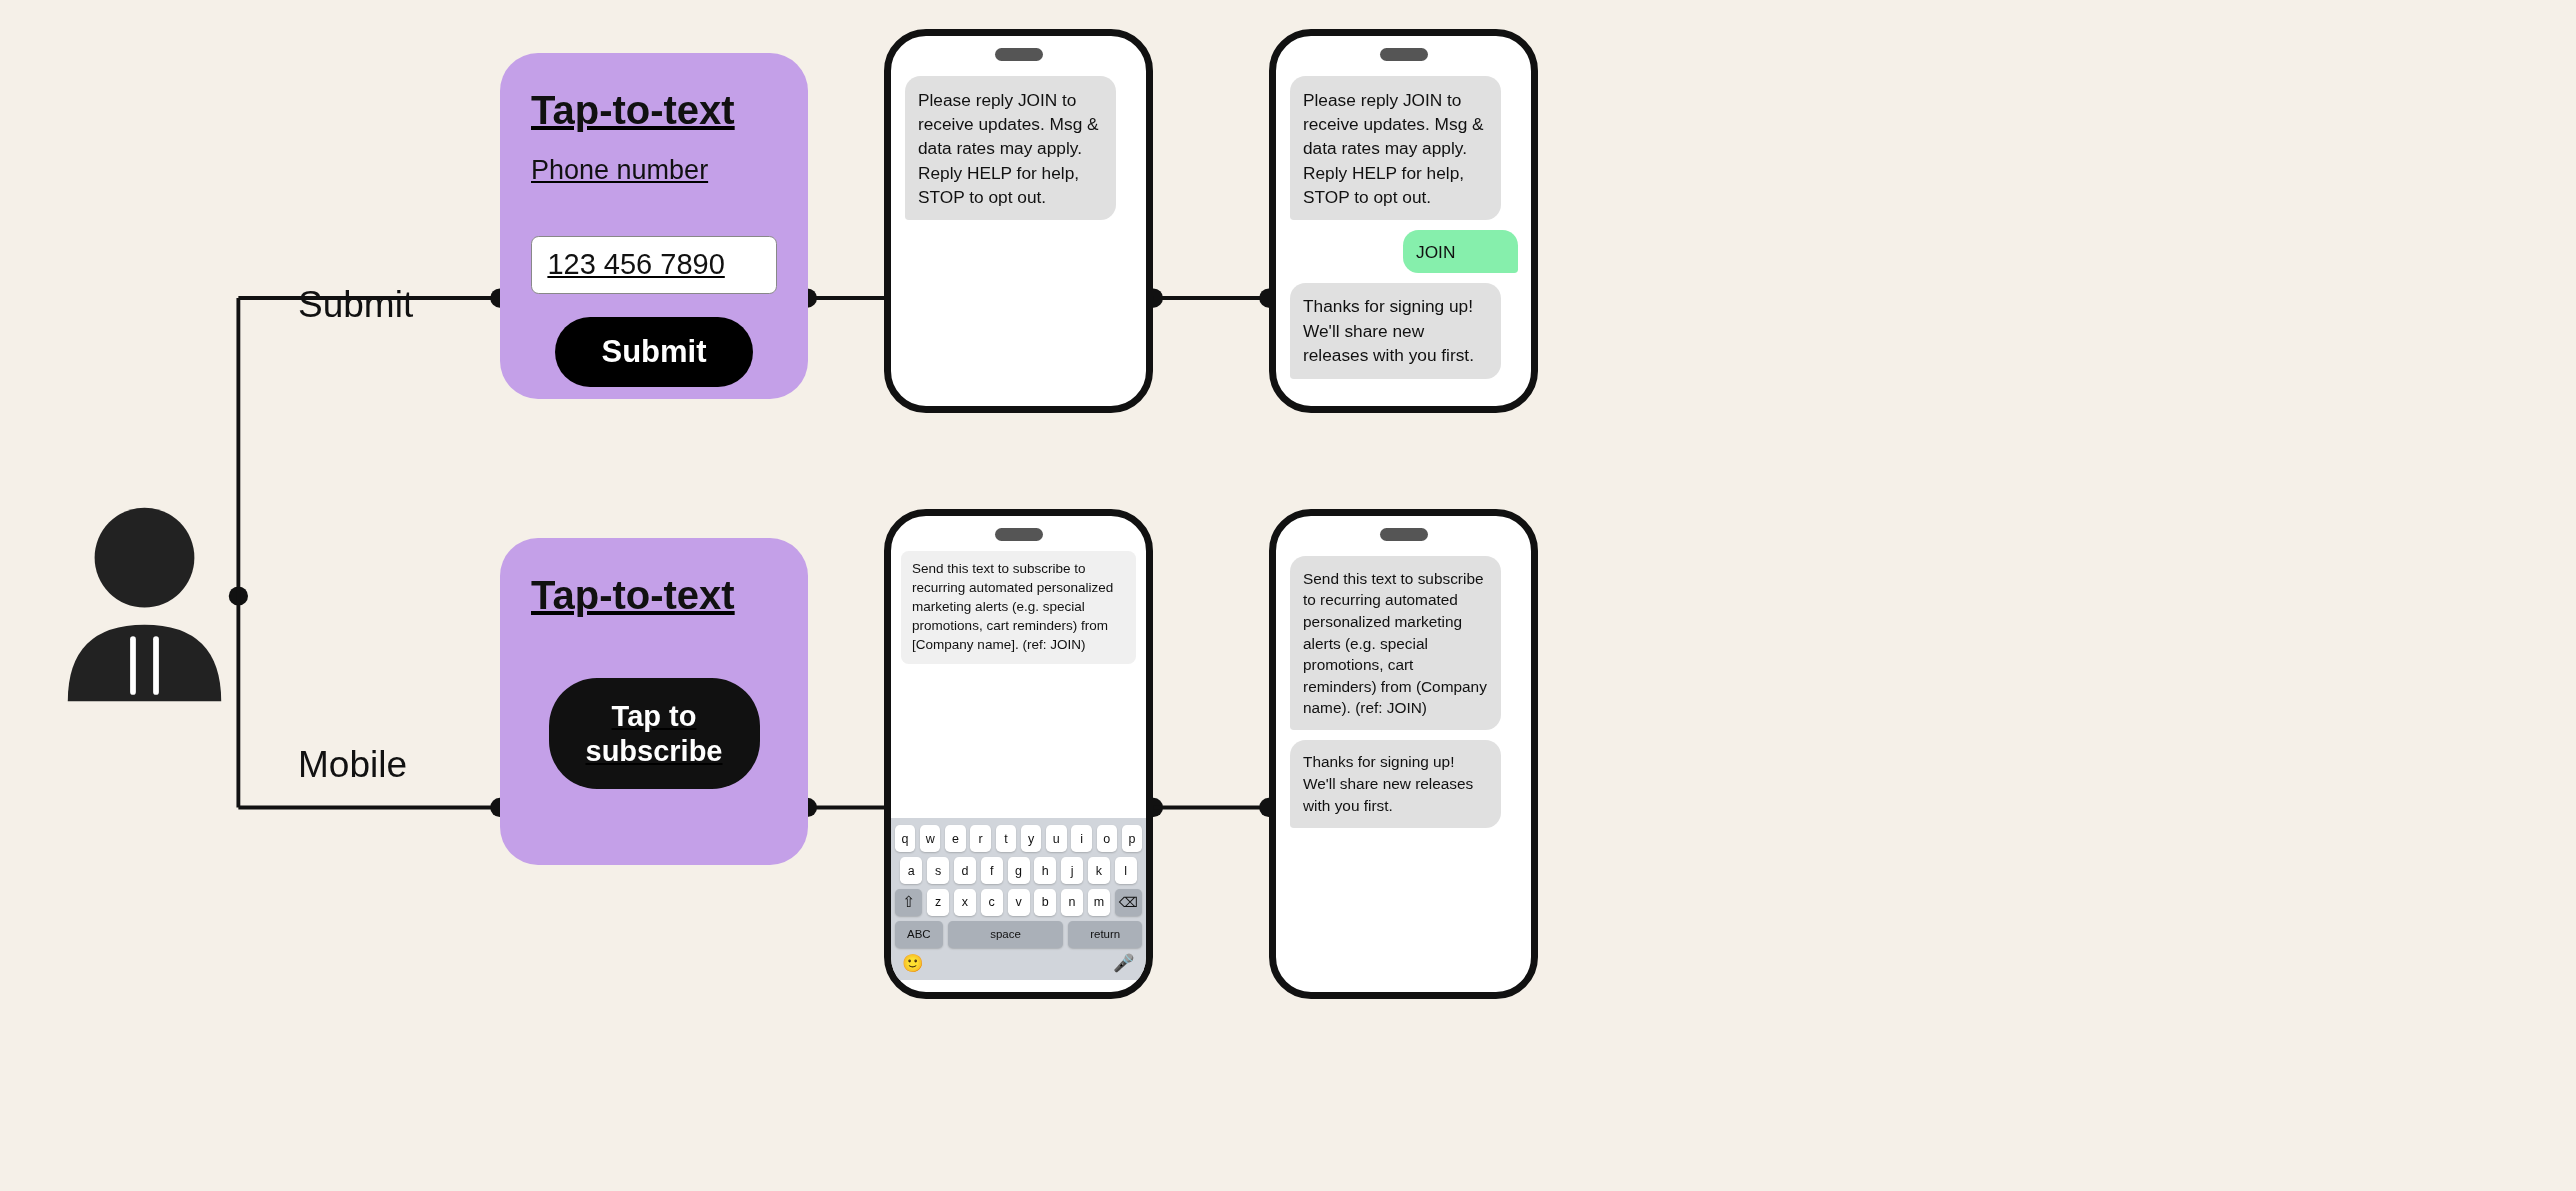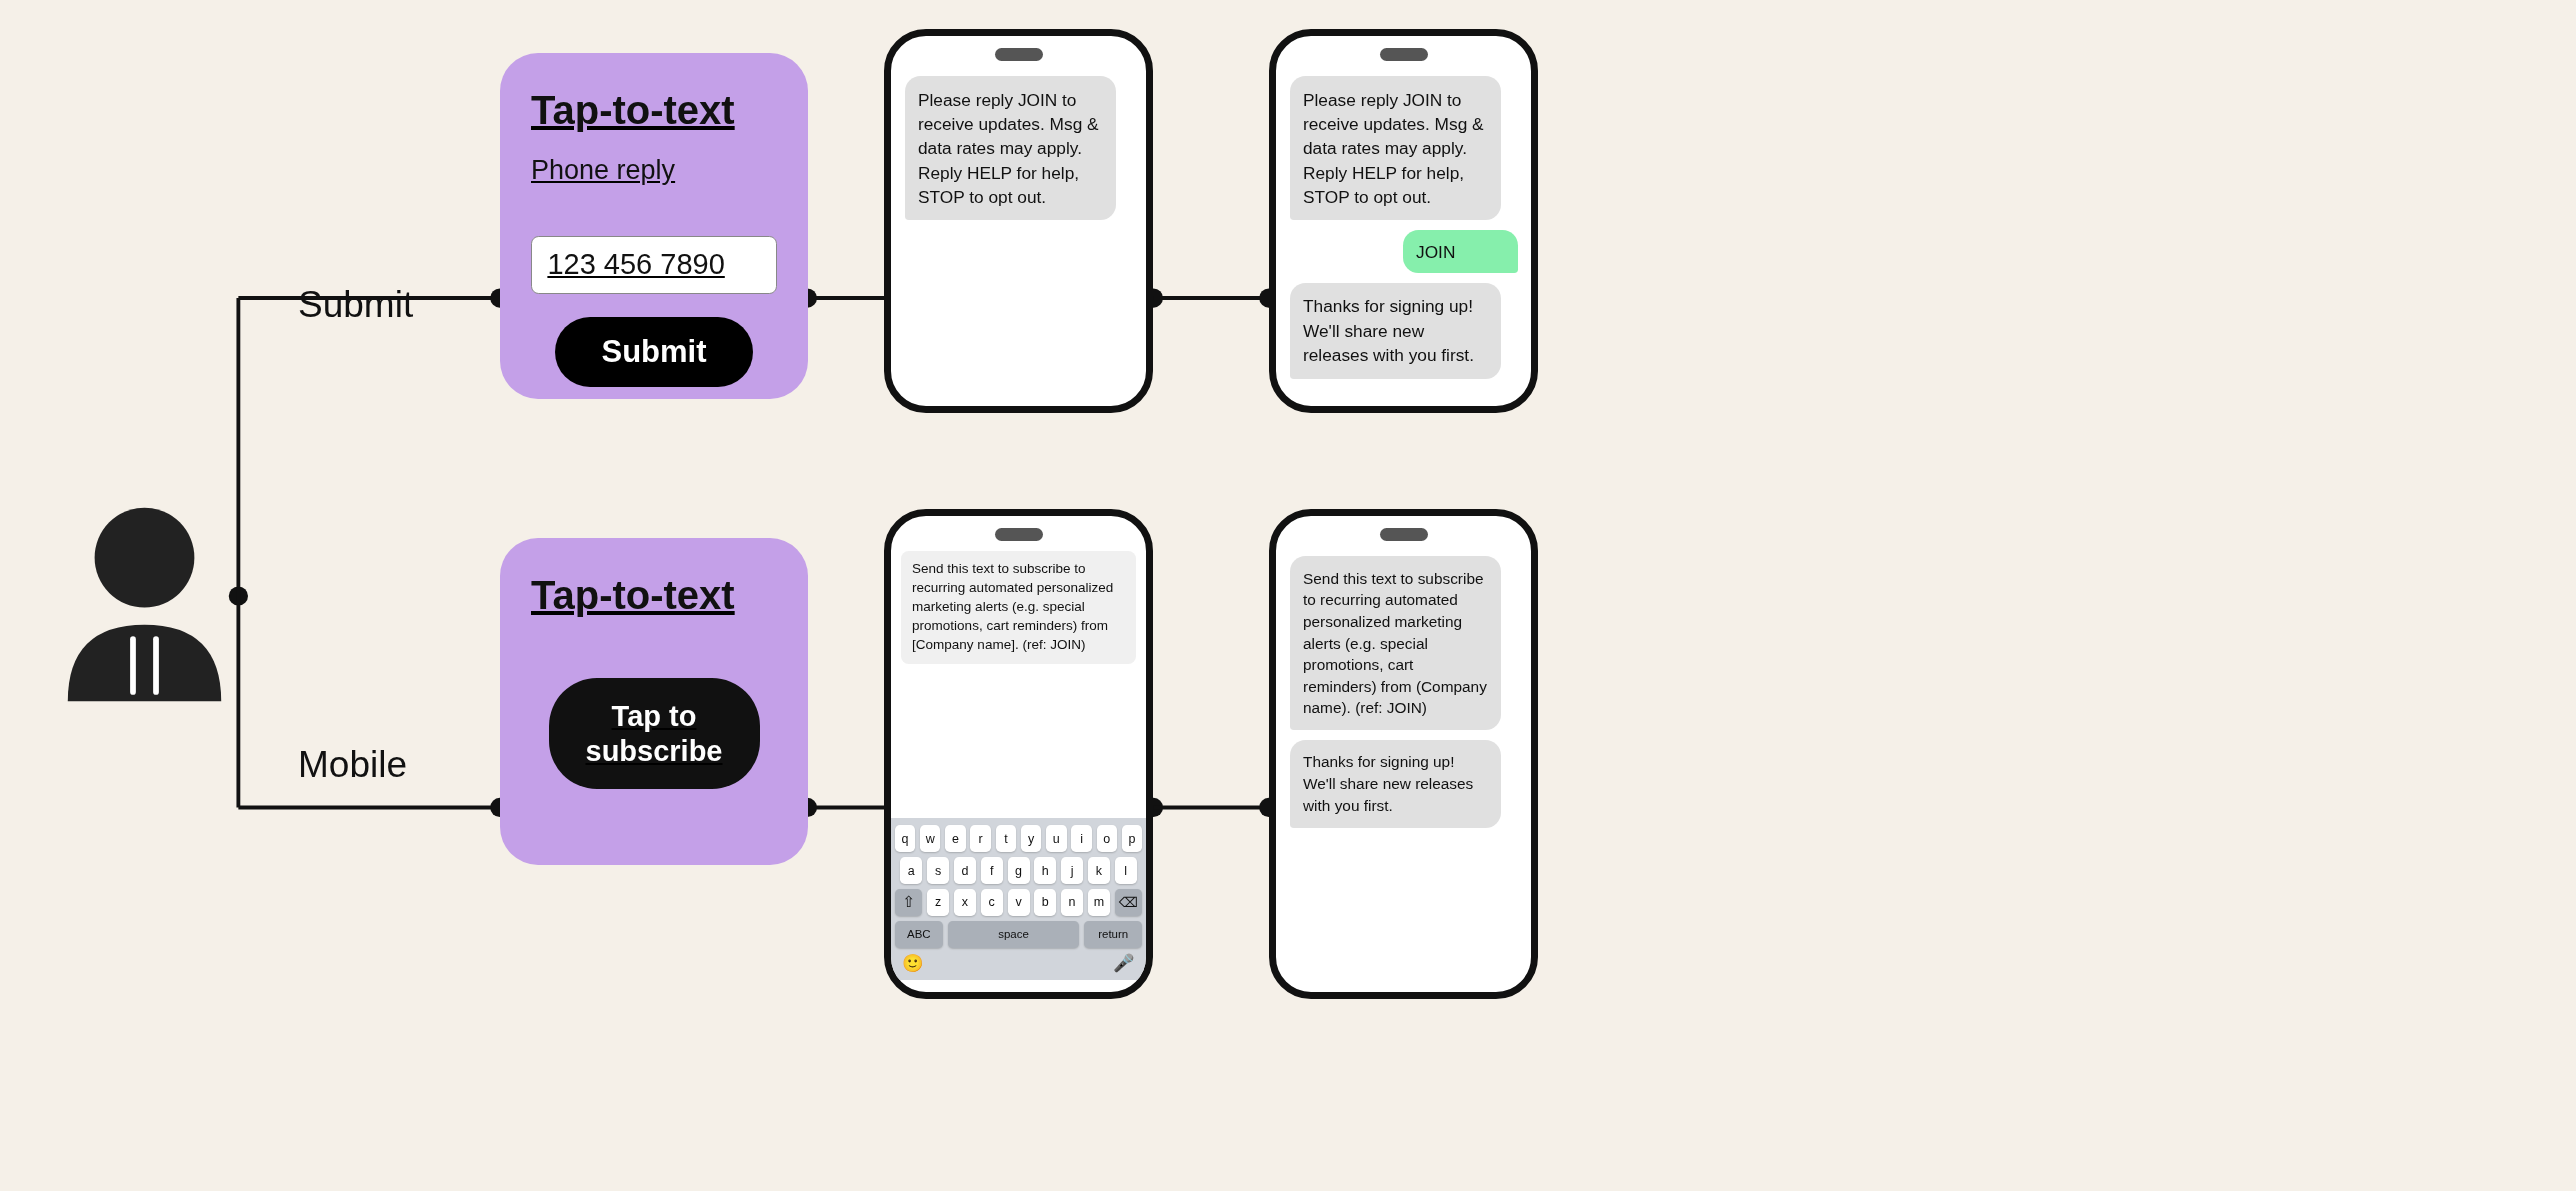--- a/index.html
+++ b/index.html
@@ -337,21 +337,21 @@
       <line x1="102" y1="155" x2="102" y2="210" stroke="white" stroke-width="6" stroke-linecap="round"></line>
     </svg>
   </div>
 
   <div class="label-desktop">Submit</div>
 
   <div class="label-mobile">Mobile</div>
 
   <div class="tap-card tap-card-desktop">
     <div class="tap-card-title">Tap-to-text</div>
-    <div class="tap-card-label">Phone reply</div>
+    <div class="tap-card-label">Phone number</div>
     <input class="tap-card-input" value="123 456 7890" readonly="" placeholder="123 456 7890" style="">
     <button class="tap-card-btn">Submit</button>
   </div>
 
   <div class="tap-card tap-card-mobile">
     <div class="tap-card-title">Tap-to-text</div>
     <div style="flex:1"></div>
     <button class="tap-card-btn-wide">Tap to<br>subscribe</button>
     <div style="flex:1"></div>
   </div>
@@ -408,21 +408,21 @@
           <div class="key">c</div>
           <div class="key">v</div>
           <div class="key">b</div>
           <div class="key">n</div>
           <div class="key">m</div>
           <div class="key-special" style="width:27px;font-size:13.5px;">⌫</div>
         </div>
         <div class="keyboard-bottom-row">
           <div class="key-special" style="width:48px;">ABC</div>
           <div class="key-special" style="flex:1; text-align:center;">space</div>
-          <div class="key-special" style="width:58px;">return</div>
+          <div class="key-special" style="width:74px;">return</div>
         </div>
         <div class="emoji-bar">
           <span style="font-size:17.3px;">🙂</span>
           <span style="font-size:17.3px;">🎤</span>
         </div>
       </div>
     </div>
   </div>
 
   <div class="phone-mockup phone-mob-2">

